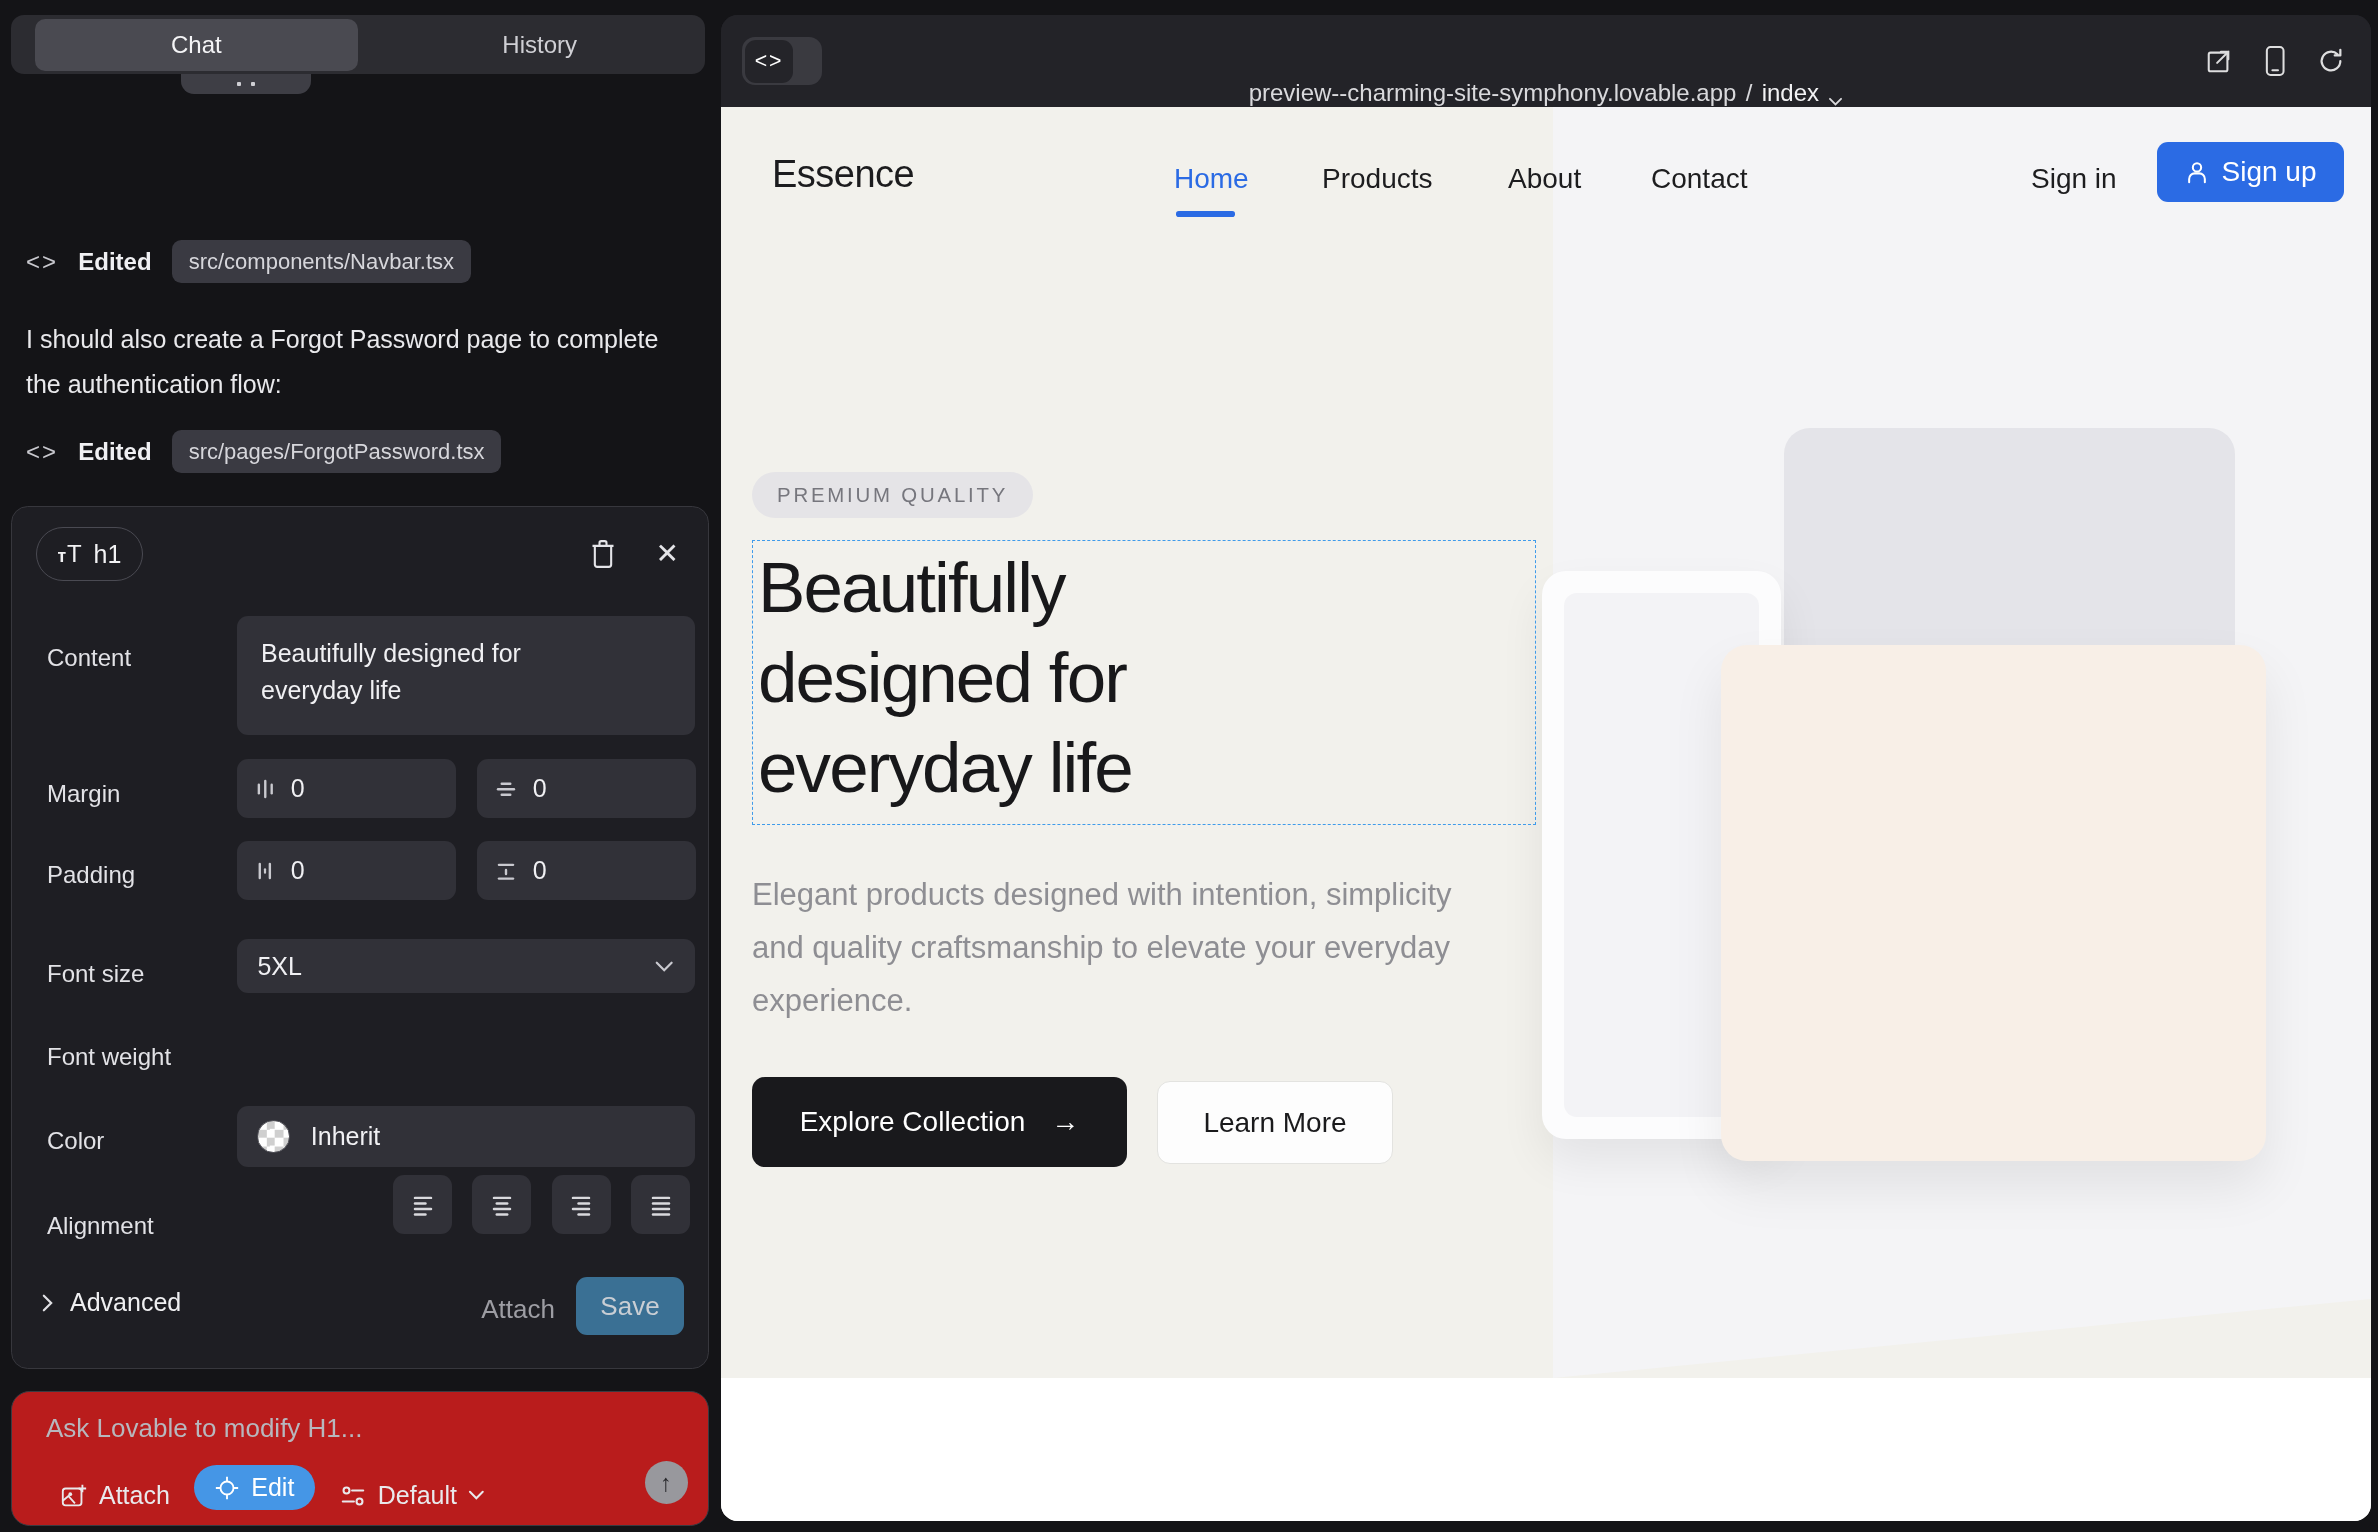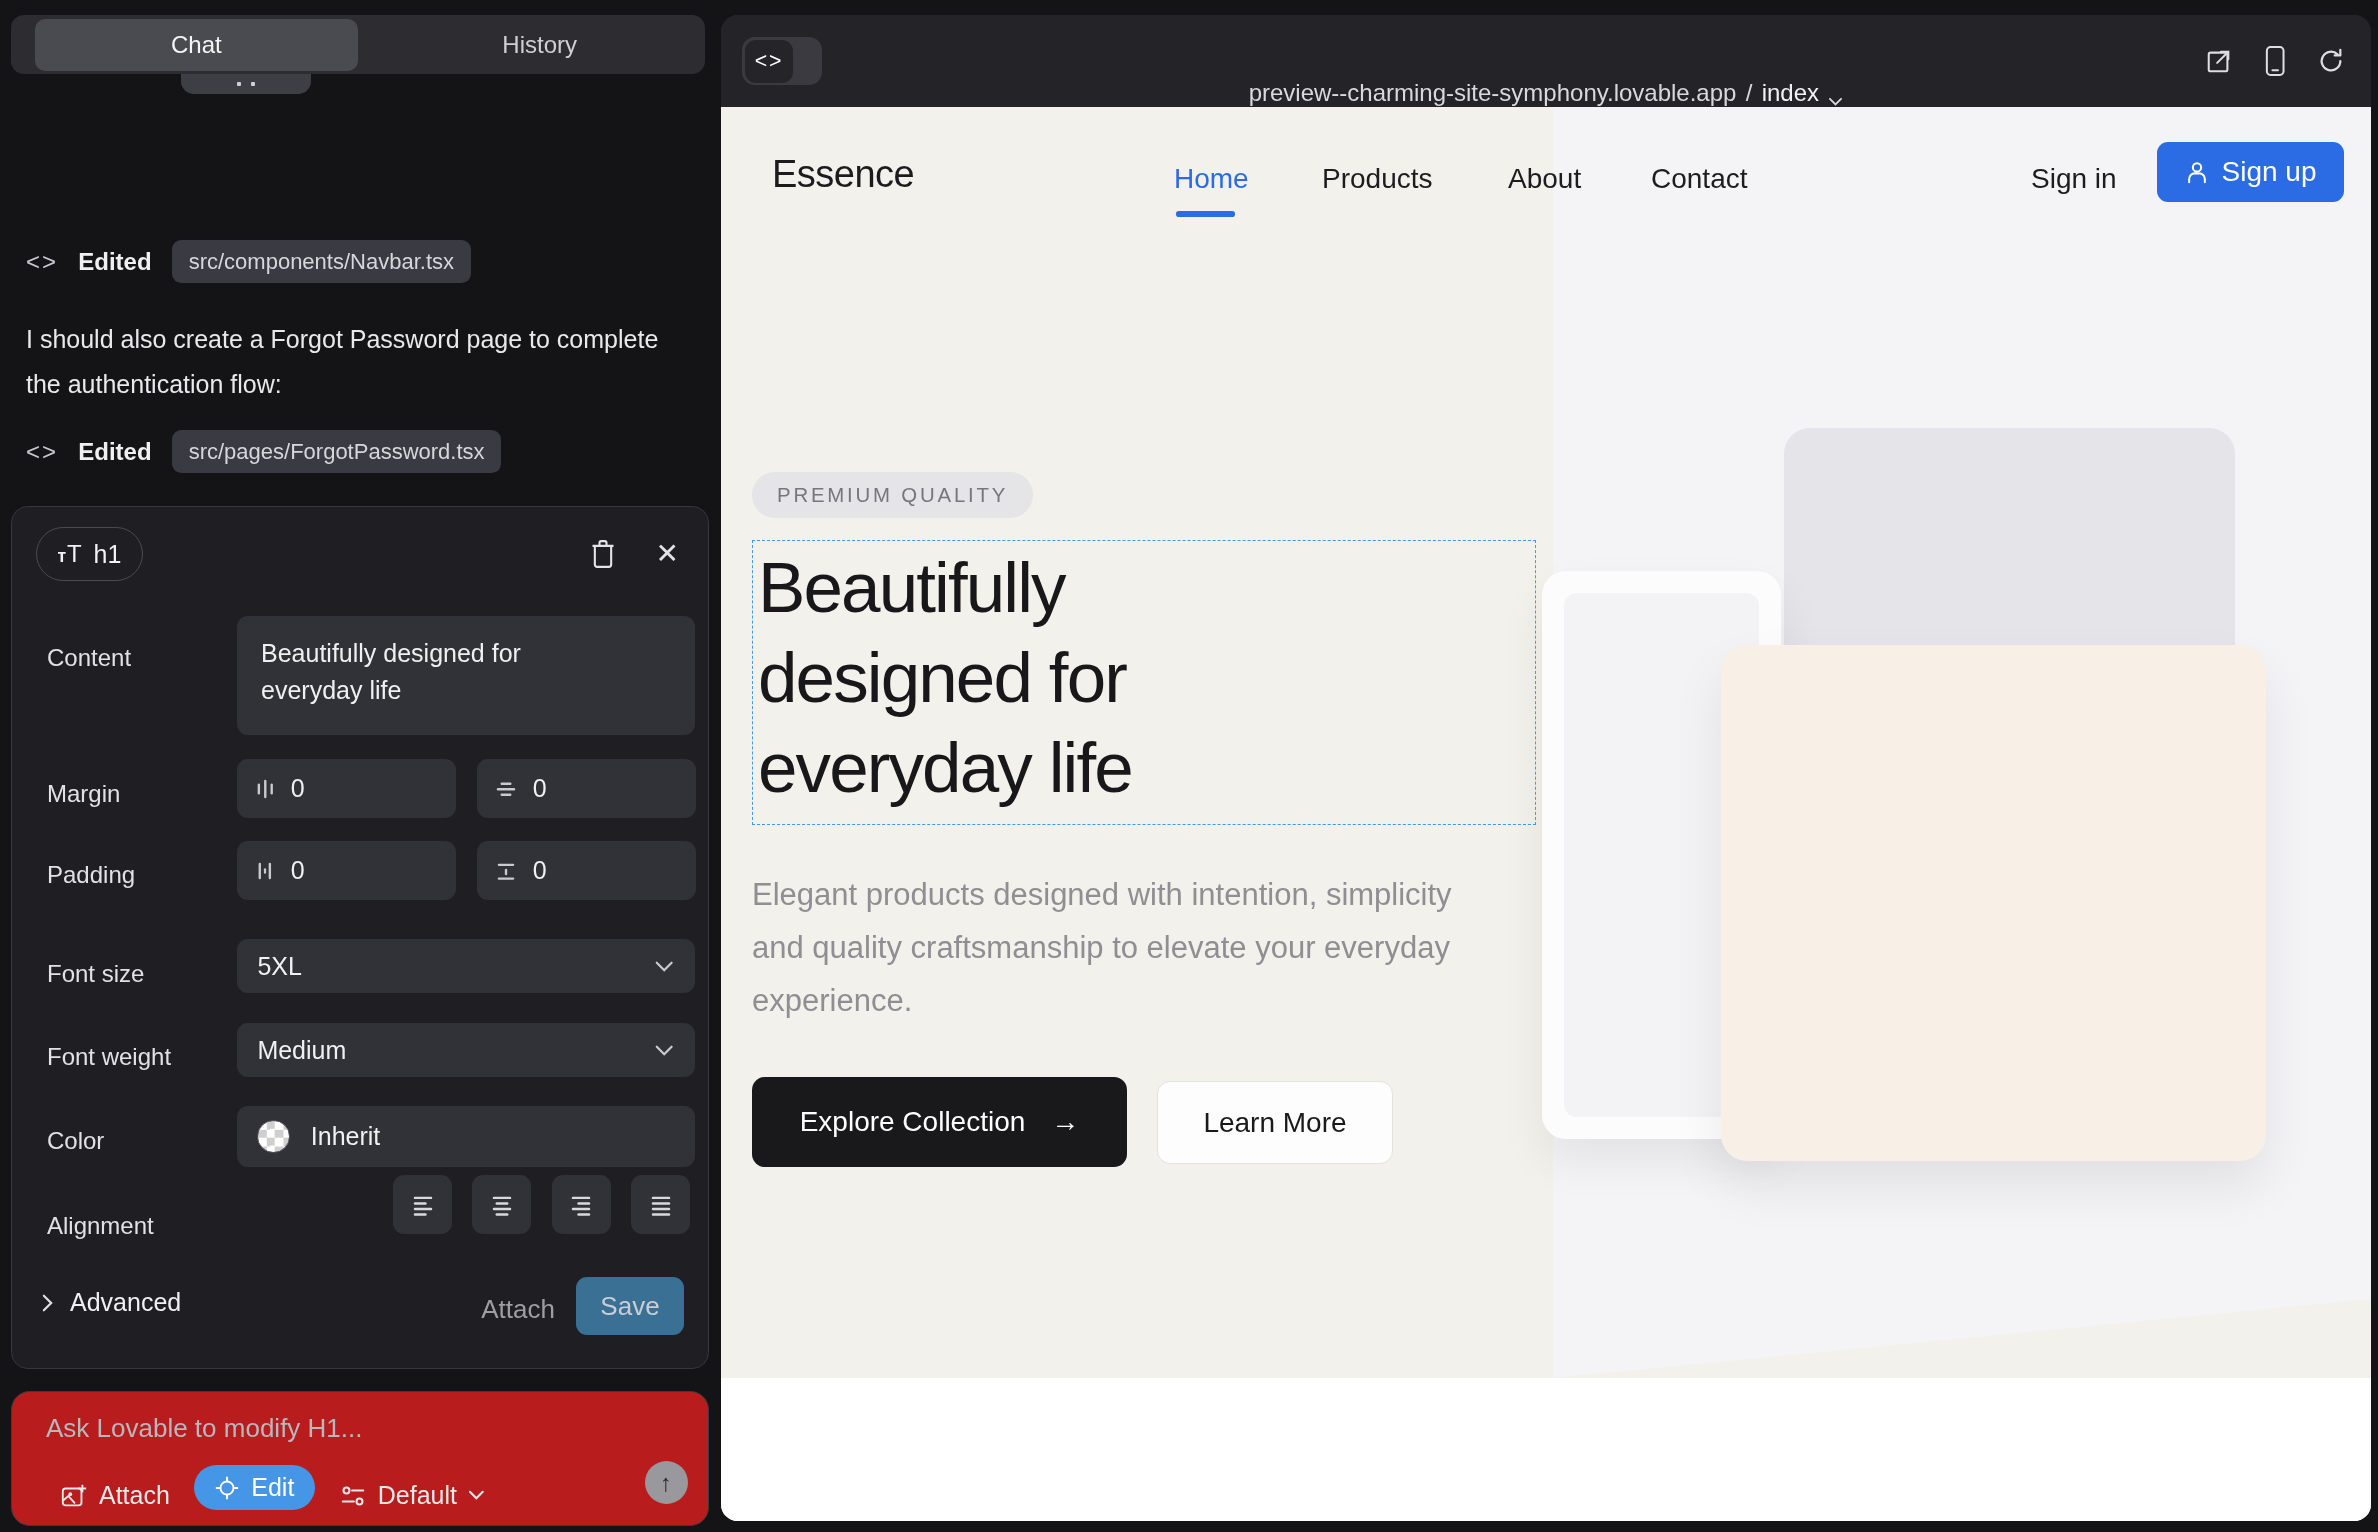--- a/index.html
+++ b/index.html
@@ -175,26 +175,20 @@
 
     <div class="abs rowlabel" style="left:35px;top:453px;">Font size</div>
     <div class="abs field selfield" style="left:225px;top:432px;">
       <span class="fieldtext">5XL</span>
       <svg width="20.4" height="13" viewBox="0 0 22 14" fill="none" stroke="#c9c9cf" stroke-width="2.4" stroke-linecap="round">
           <path d="M3 3l8 8 8-8"></path>
         </svg>
     </div>
 
     <div class="abs rowlabel" style="left:35px;top:536px;">Font weight</div>
-    <div class="abs field selfield" style="left:225px;top:516px;">
-      <span class="fieldtext">Medium</span>
-      <svg width="20.4" height="13" viewBox="0 0 22 14" fill="none" stroke="#c9c9cf" stroke-width="2.4" stroke-linecap="round">
-          <path d="M3 3l8 8 8-8"></path>
-        </svg>
-    </div>
 
     <div class="abs rowlabel" style="left:35px;top:620px;">Color</div>
     <div class="abs field" style="left:225px;top:599px;width:458px;height:61px;padding:0 20.4px;gap:20.4px;">
       <span style="width:33px;height:33px;border-radius:50%;background:conic-gradient(#cfcfcf 0 25%,#fff 0 50%,#cfcfcf 0 75%,#fff 0) 0 0/16.7px 16.7px;border:0.9px solid #55555c;"></span>
       <span class="fieldtext">Inherit</span>
     </div>
 
     <div class="abs rowlabel" style="left:35px;top:705px;">Alignment</div>
     <div class="abs" style="left:381px;top:668px;display:flex;gap:20.4px;">
       <div class="alignbtn">

